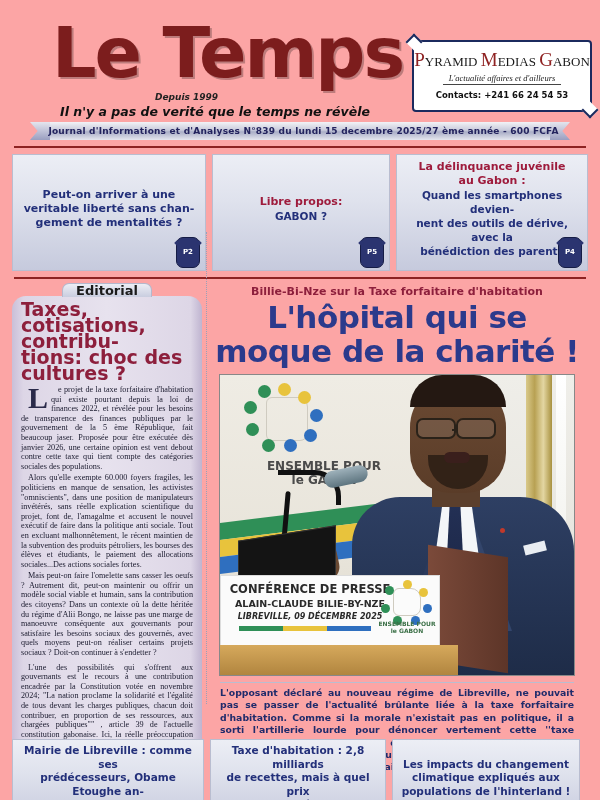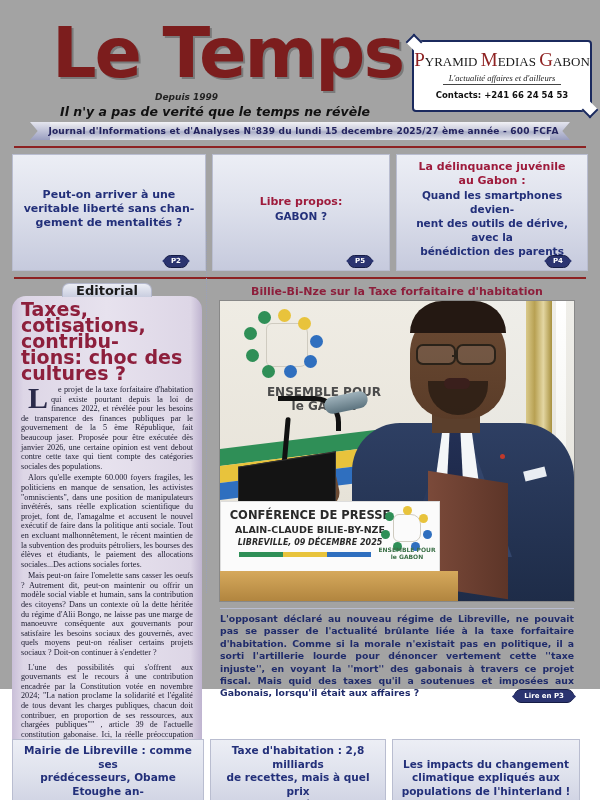--- a/index.html
+++ b/index.html
@@ -2,21 +2,21 @@
 <html><head>
 <meta charset="utf-8">
 <style>
   html,body{margin:0;padding:0;}
   body{
     width:600px;height:800px;overflow:hidden;
     background:#ffffff;
     font-family:"Liberation Sans", sans-serif;
     -webkit-font-smoothing:antialiased;
   }
-  .page{position:relative;width:600px;height:689px;background:#a3a3a3;}
+  .page{position:relative;width:600px;height:800px;background:#fca5a5;}
 
   
   .masthead{position:relative;height:126px;}
   .logo-wrap{position:absolute;left:52px;top:18px;width:360px;}
   .logo{
     font-family:"DejaVu Sans", sans-serif;
     font-weight:bold;
     font-size:70px;
     line-height:70px;
     color:#7c1d1d;
@@ -95,24 +95,24 @@
   .tbox.t1{width:196px;}
   .tbox.t2{width:180px;}
   .tbox.t3{width:194px;}
   .tline{
     text-align:center;font-family:"DejaVu Sans", sans-serif;
     font-weight:bold;font-size:11px;line-height:14px;color:#23307a;
   }
   .tline.red{color:#9e1b3c;}
   .tline.small{font-size:10.5px;}
   .badge{
-    position:absolute;right:17px;bottom:2px;
+    position:absolute;right:5px;bottom:2px;
     background:#2b3470;color:#fff;
     font-family:"DejaVu Sans", sans-serif;font-weight:bold;font-size:7px;
-    padding:1px 6px;border-radius:7px;
+    padding:10px 6px;border-radius:7px;
     border:1px solid #151c45;
     line-height:9px;
   }
   .badge:before,.badge:after{
     content:"";position:absolute;top:3px;width:4px;height:4px;background:#2b3470;
     transform:rotate(45deg);
   }
   .badge:before{left:-2px;}
   .badge:after{right:-2px;}
 
@@ -371,20 +371,24 @@
           <p style="margin-top:5px">L'une des possibilités qui s'offrent aux gouvernants est le recours à une contribution encadrée par la Constitution votée en novembre 2024; "La nation proclame la solidarité et l'égalité de tous devant les charges publiques, chacun doit contribuer, en proportion de ses ressources, aux chargées publiques"" , article 39 de l'actuelle constitution gabonaise. Ici, la réelle préoccupation des contributeurs doit être celle de savoir si l'argent prélevé sera judicieusement affecté sur les projets sociaux.</p>
           <p>Mais au fond, est-ce que les critiques tout azimuts sur la TFH sont liées au montant de 1000 francs par mois à prélever à la classe moyenne? Est-ce que tout le tintamare enregistré depuis que ce projet est révélé au public n'est pas lié au manque de culture des citoyens à contribuer à l'effort de solidarité ?</p>
 
         </div>
 
       </div>
     </div>
 
     <div class="main-col">
       <div class="kicker">Billie-Bi-Nze sur la Taxe forfaitaire d'habitation</div>
+      <div class="headline">
+        <div>L'hôpital qui se</div>
+        <div>moque de la charité !</div>
+      </div>
 
       <div class="photo">
         <div class="backdrop"></div>
         <div class="wallR"></div>
         <div class="curtain"></div>
         <div class="flagpole"></div>
 
         <div class="circlelogo">
           <div class="gabmap"></div>
           <div class="cl-dot" style="left:34px;top:0;background:#e8c33c"></div>

